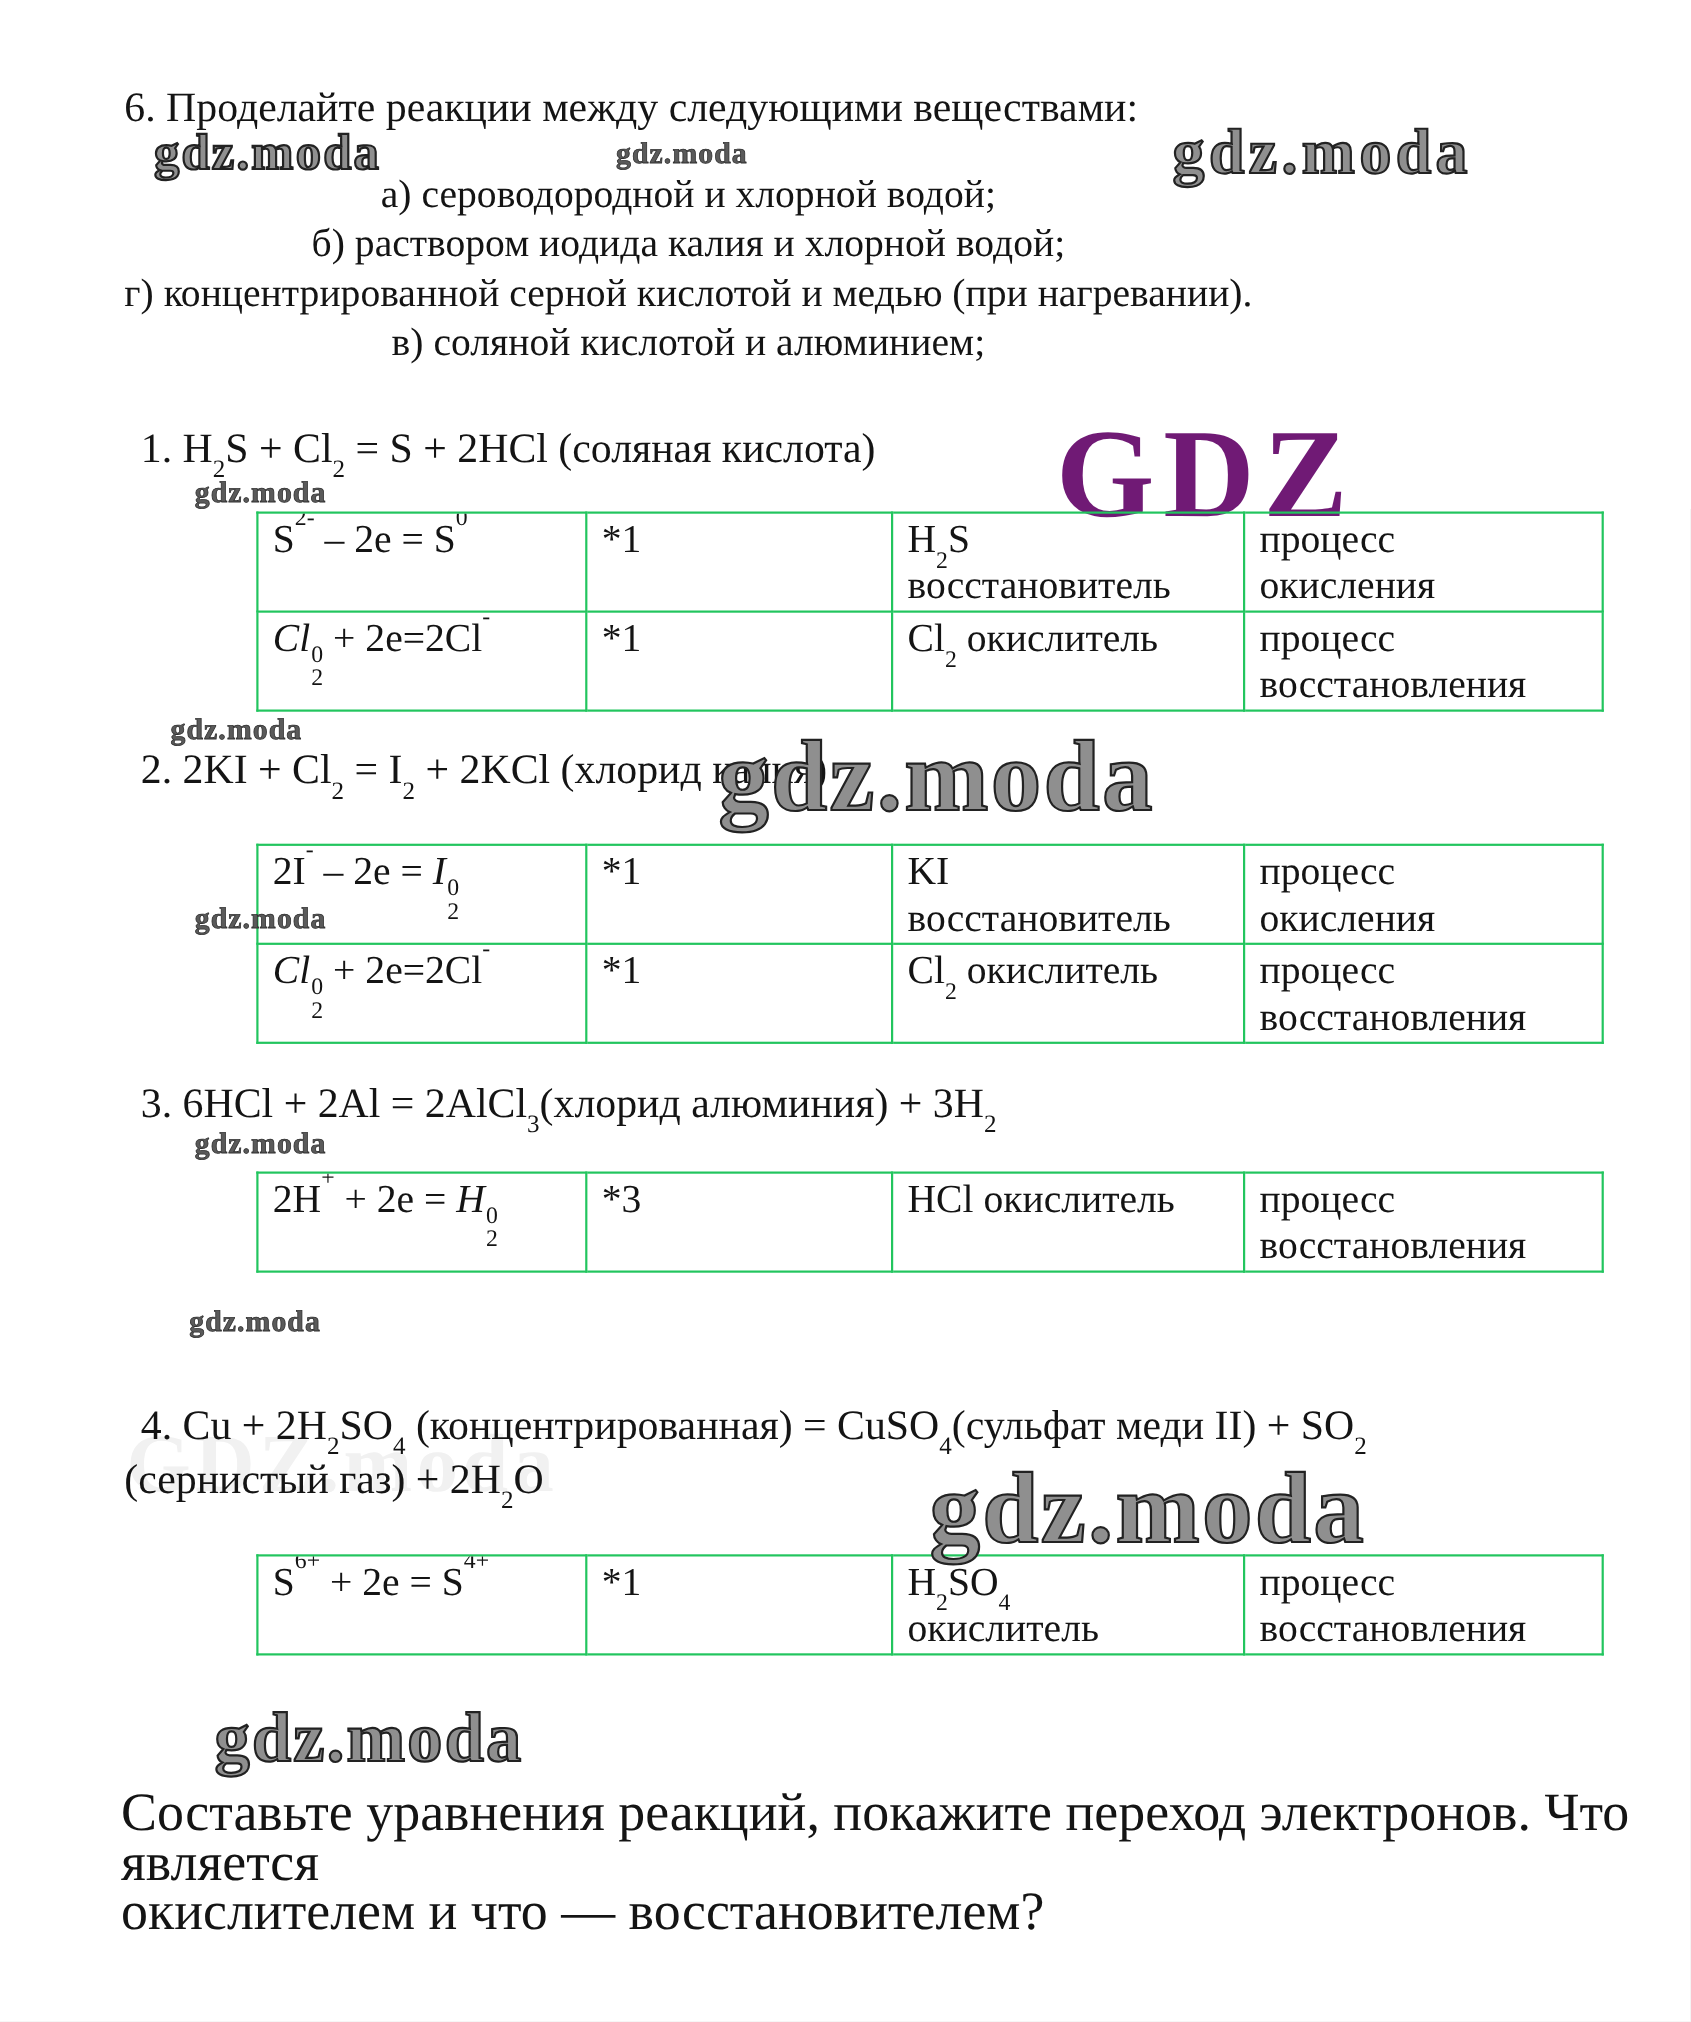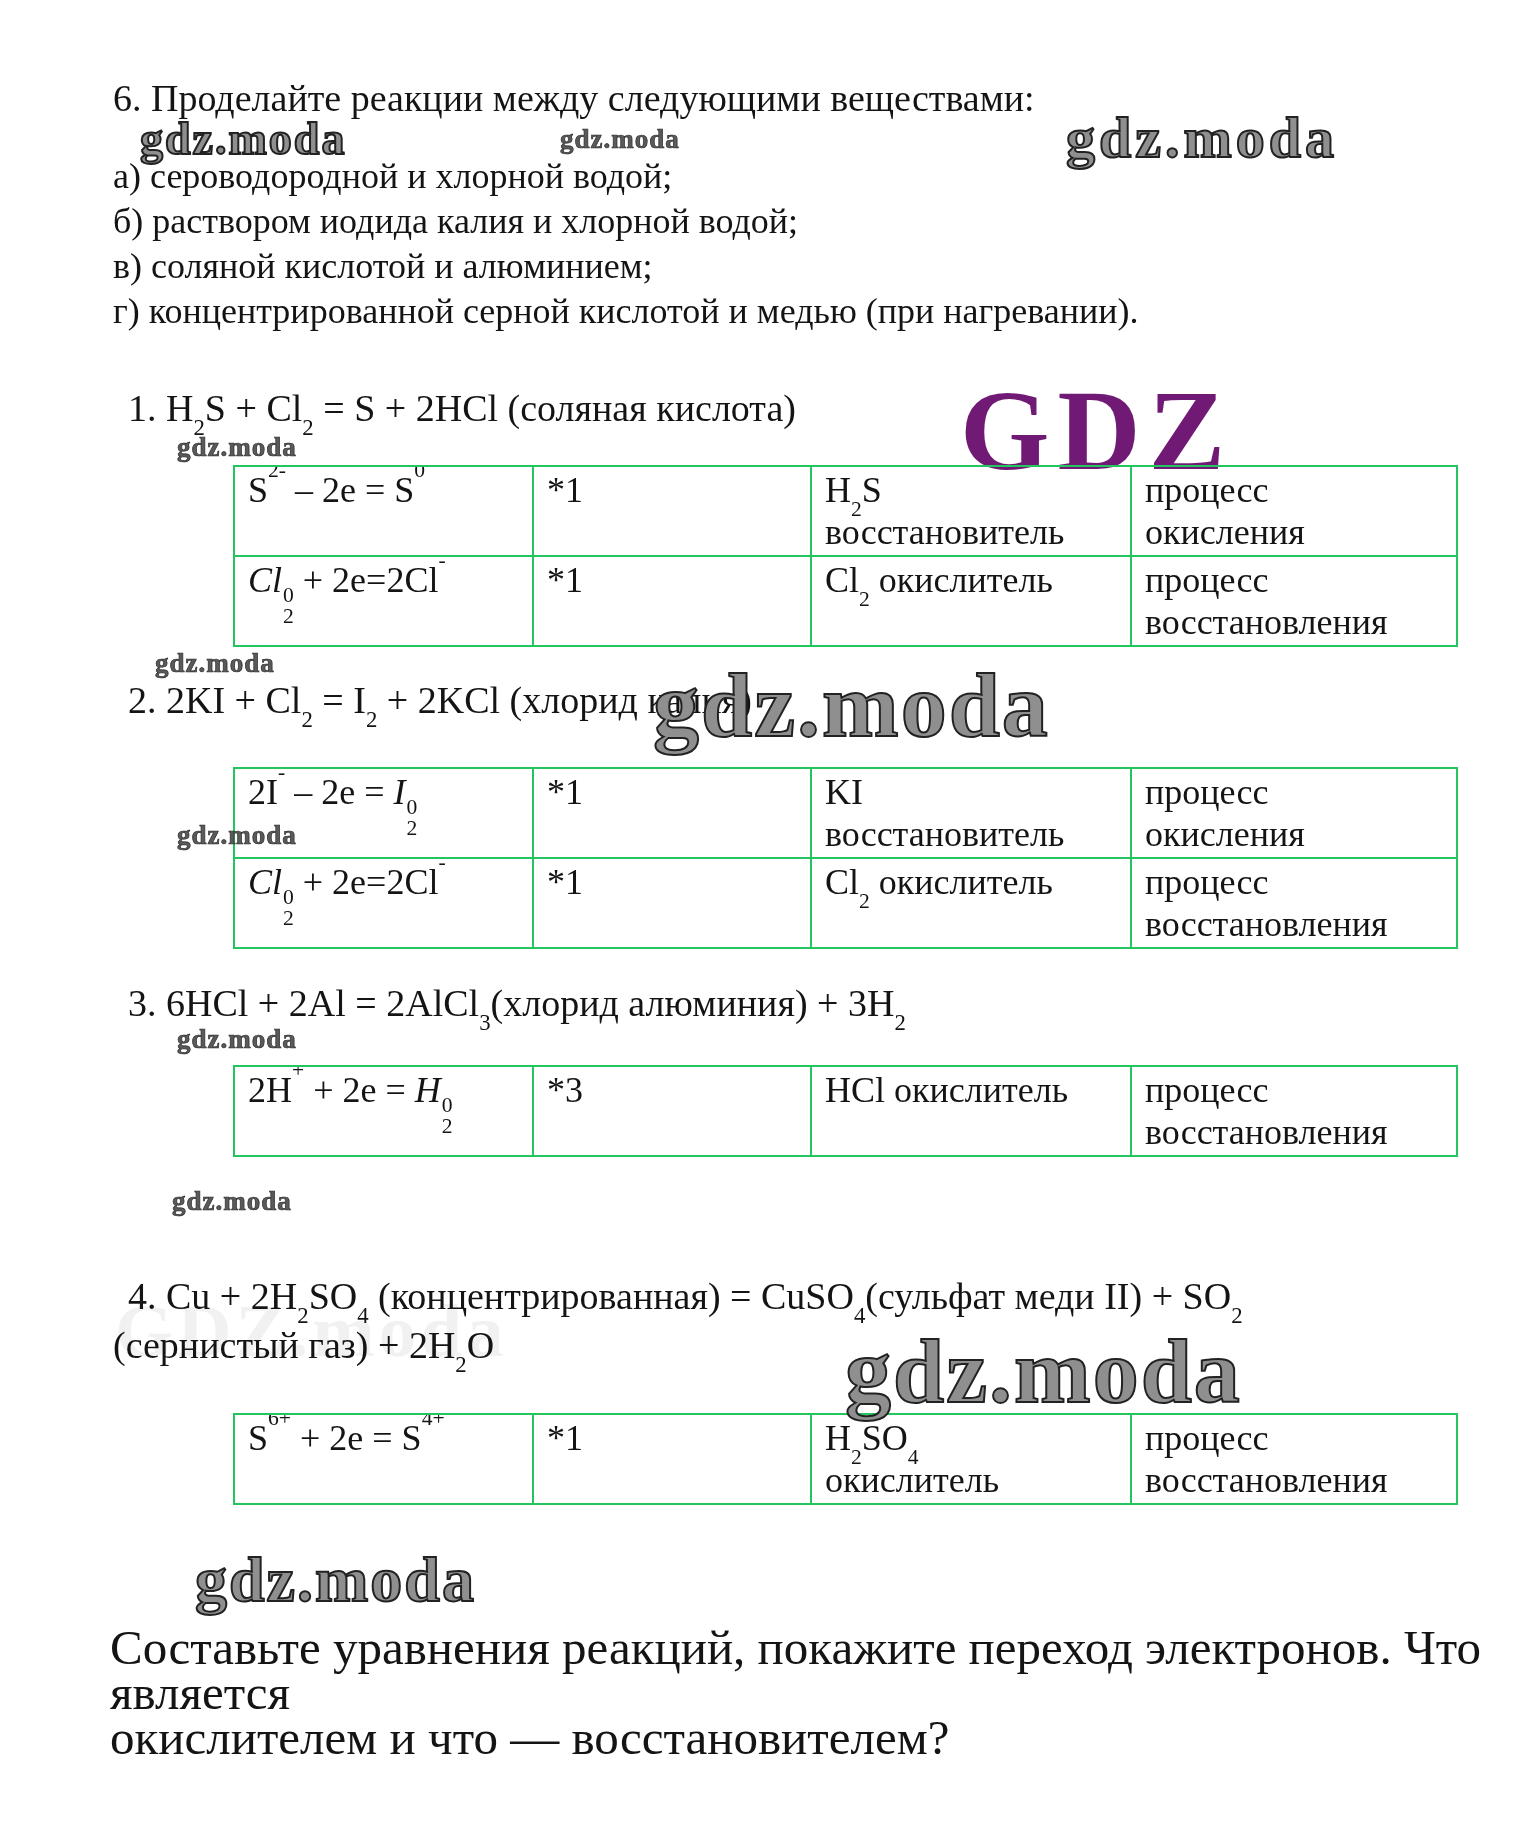--- a/index.html
+++ b/index.html
@@ -8,21 +8,21 @@
     width:1537px;height:1838px;
     background:#ffffff;
     font-family:"Liberation Serif","DejaVu Serif",serif;
     color:#141414;
     overflow:hidden;
   }
   .abs{position:absolute;}
   
   .title{left:113px;top:76px;font-size:38px;white-space:nowrap;z-index:1;}
   .items{left:113px;top:154px;font-size:36px;line-height:45px;z-index:1;}
-  .items div{white-space:nowrap;}
+  .items div{white-space:nowrap;text-align:center;}
   .eq{left:128px;font-size:38px;line-height:49px;white-space:nowrap;z-index:1;}
   .closing{left:110px;top:1625px;font-size:49px;line-height:45px;width:1400px;white-space:pre-line;z-index:1;}
   
   table.tbl{
     left:233px;width:1223px;
     border-collapse:collapse;table-layout:fixed;
     z-index:1;position:absolute;
     font-size:36px;
   }
   table.tbl td{
@@ -68,22 +68,22 @@
 <div class="page">
 
   <div class="ghost" style="left:960px;top:365px;font-size:115px;color:#701a75;letter-spacing:8px;">GDZ</div>
   <div class="ghost" style="left:115px;top:1288px;font-size:75px;color:#f1f1f1;letter-spacing:4px;">GDZ.moda</div>
 
   <div class="abs title">6. Проделайте реакции между следующими веществами:</div>
 
   <div class="abs items">
     <div>а) сероводородной и хлорной водой;</div>
     <div>б) раствором иодида калия и хлорной водой;</div>
+    <div>г) концентрированной серной кислотой и медью (при нагревании).</div>
     <div>в) соляной кислотой и алюминием;</div>
-    <div>г) концентрированной серной кислотой и медью (при нагревании).</div>
   </div>
 
   <div class="abs eq" style="top:384px">1. H<sub>2</sub>S + Cl<sub>2</sub> = S + 2HCl (соляная кислота)</div>
   <table class="tbl" style="top:465px">
     <colgroup>
         <col style="width:299px">
         <col style="width:278px">
         <col style="width:320px">
         <col style="width:326px">
       </colgroup>

